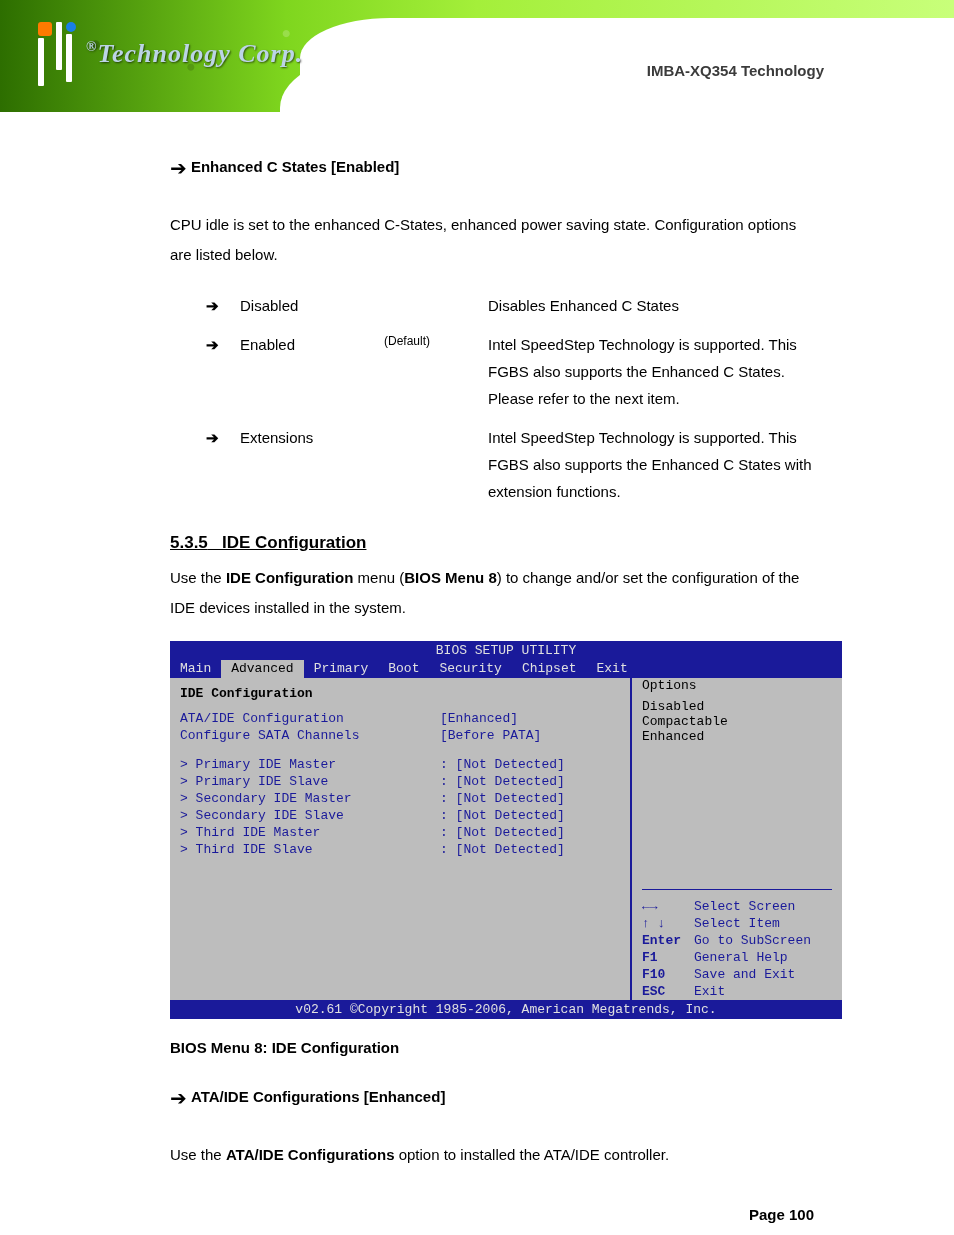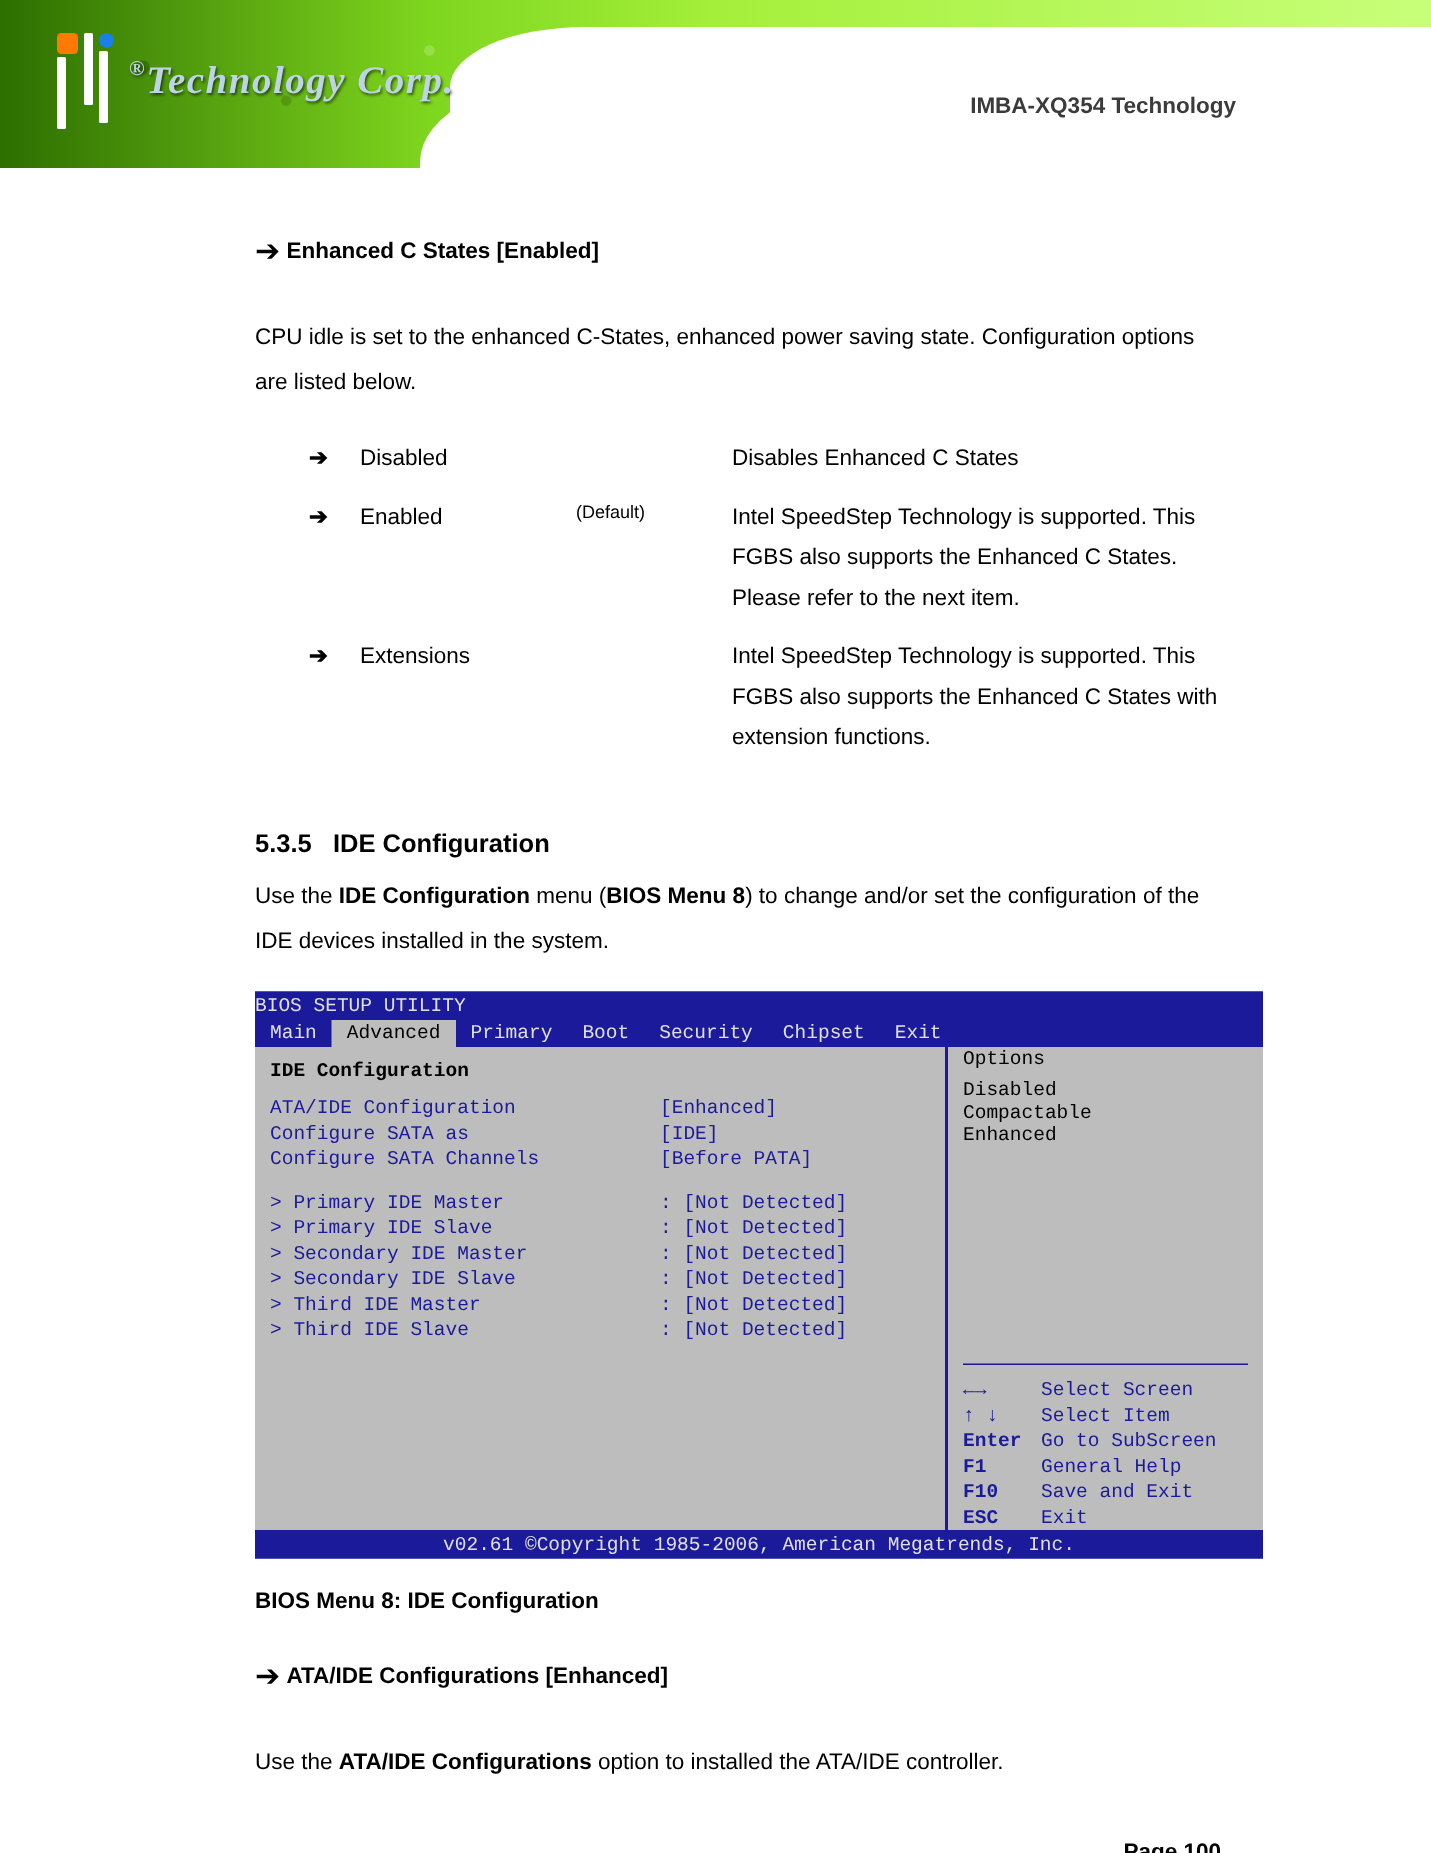--- a/index.html
+++ b/index.html
@@ -109,41 +109,42 @@
     font-size: 15px;
     line-height: 1.8;
   }
   .opt-row .arrow { flex: 0 0 20px; font-weight: bold; }
   .opt-label { flex: 0 0 130px; }
   .opt-tag { flex: 0 0 90px; font-size: 12px; }
   .opt-desc { flex: 1; }
   .section-head {
     font-weight: bold;
     font-size: 17px;
-    margin-top: 48px;
+    margin-top: 28px;
+    text-decoration: underline;
   }
   .body-line {
     font-size: 15px;
     line-height: 2.0;
     margin-top: 10px;
   }
   .bold { font-weight: bold; }
 
   
   .bios {
     margin: 18px auto 0 auto;
     width: 672px;
     background: #1a1a9a;
     font-family: "Courier New", monospace;
     font-size: 13px;
   }
   .bios-title {
     background: #1a1a9a;
     color: #e0e0e0;
-    text-align: left;
+    text-align: center;
     padding: 2px 0;
   }
   .bios-tabs {
     background: #1a1a9a;
     display: flex;
     height: 18px;
   }
   .bios-tab {
     padding: 1px 10px;
     color: #e0e0e0;
@@ -275,24 +276,20 @@
     </div>
     <div class="bios-body">
       <div class="bios-left">
         <div class="head">IDE Configuration</div>
         <div style="height:8px"></div>
         <div class="item">
           <span class="k">ATA/IDE Configuration</span>
             <span>[Enhanced]</span>
         </div>
         <div class="item">
-          <span class="k">Configure SATA as</span>
-            <span>[IDE]</span>
-        </div>
-        <div class="item">
           <span class="k">Configure SATA Channels</span>
             <span>[Before PATA]</span>
         </div>
         <div style="height:10px"></div>
         <div class="item">
             <span class="k">&gt; Primary IDE Master</span>
             <span>: [Not Detected]</span>
           </div>
         <div class="item">
             <span class="k">&gt; Primary IDE Slave</span>

